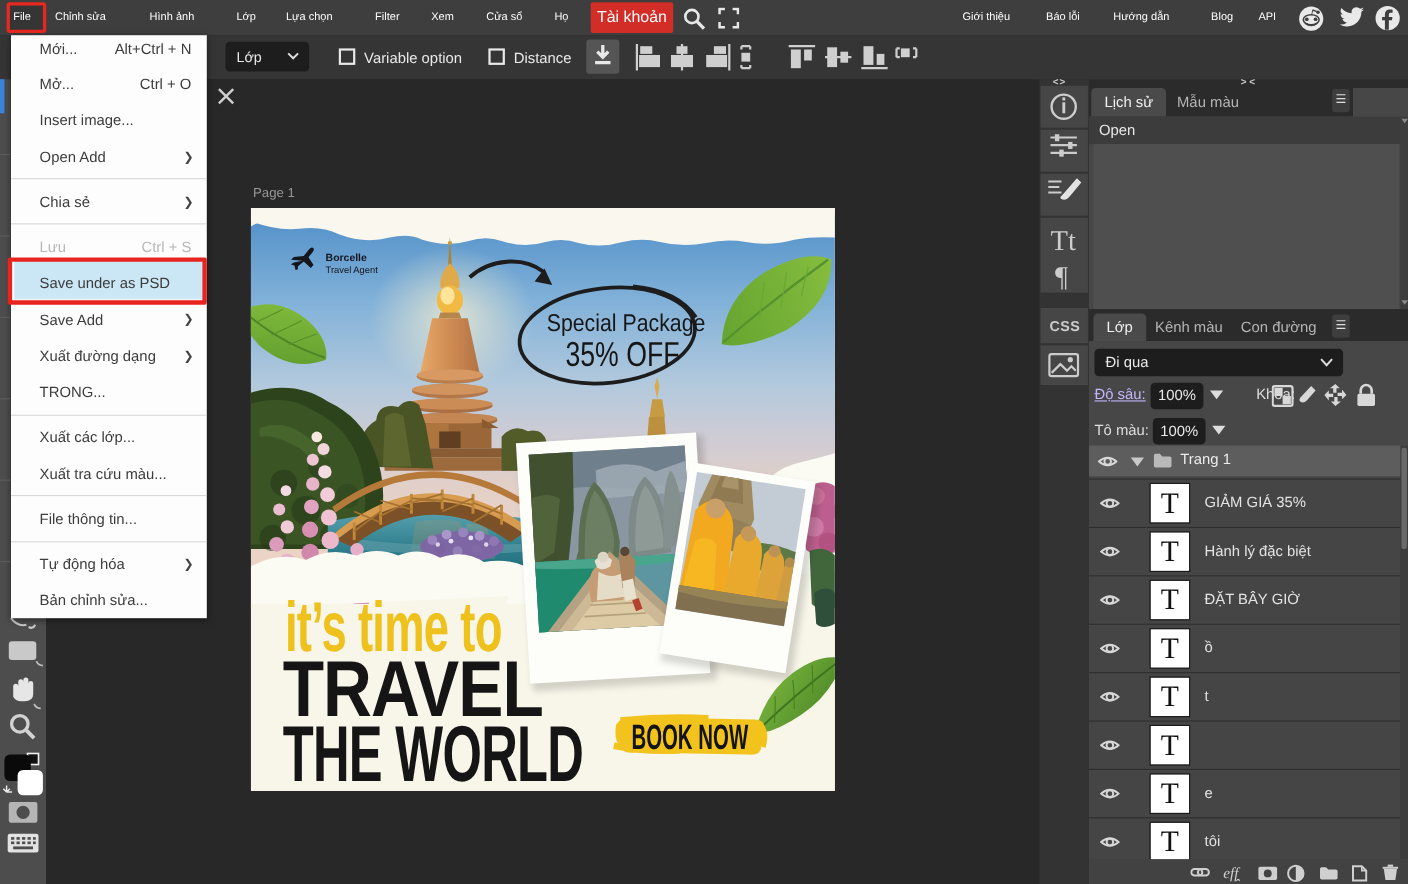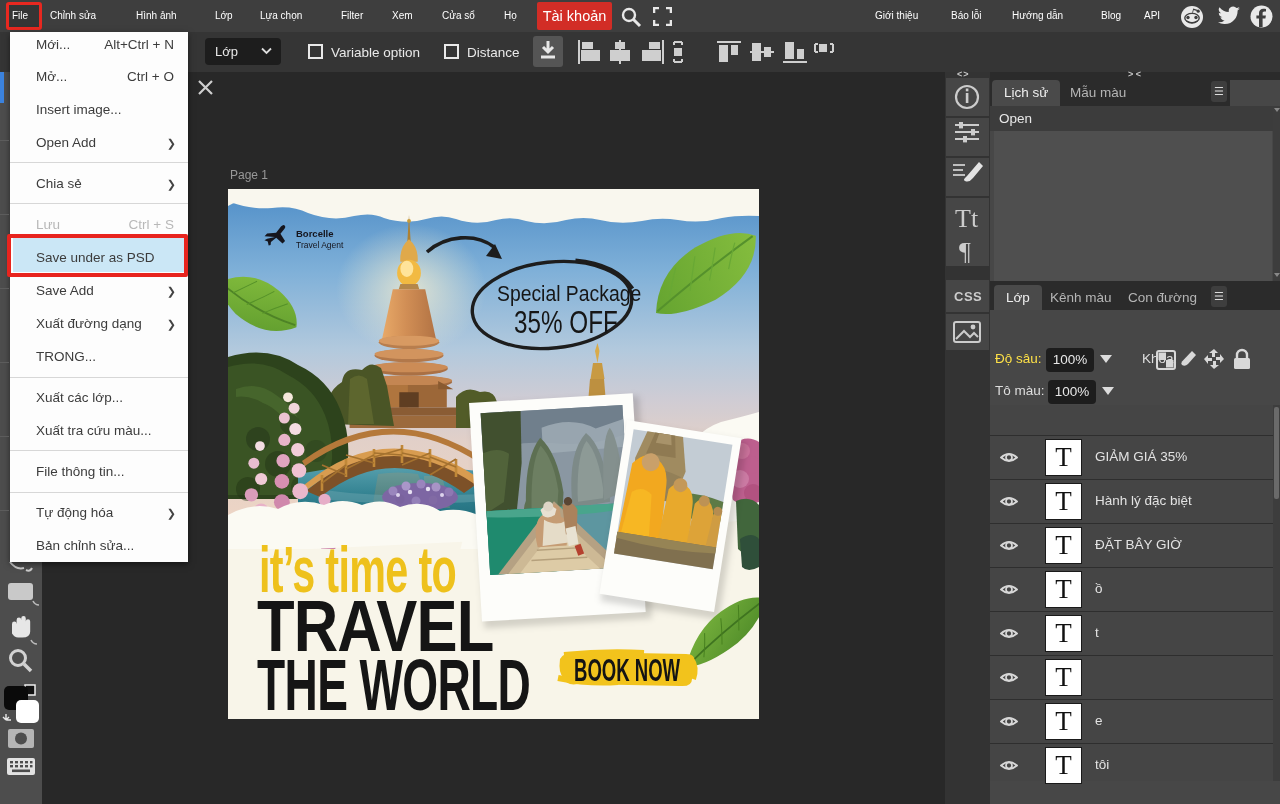--- a/index.html
+++ b/index.html
@@ -591,41 +591,57 @@
 
     <div class="abs" style="left:0;top:209px;width:290px;height:29px;background:#2b2b2b;"></div>
     <div class="tabbar" style="top:211px;background:transparent;">
       <div class="tab act" style="left:4px;">Lớp</div>
       <div class="tab" style="left:48px;">Kênh màu</div>
       <div class="tab" style="left:126px;">Con đường</div>
       <div class="hamb">☰</div>
     </div>
 
     <div class="abs" style="left:0;top:238px;width:290px;height:95px;background:#474747;">
-      <span class="abs" style="left:5px;top:41px;color:#fde047;font-size:13.5px;">Độ sâu:</span>
+      <div class="abs" style="left:5px;top:7px;width:226px;height:25px;background:#1d1d1d;border-radius:4px;color:#e8e8e8;font-size:13.5px;line-height:25px;">
+        <span style="margin-left:10px;">Đi qua</span>
+        <svg class="abs" style="right:9px;top:8px;" width="12" height="9" viewBox="0 0 12 9">
+            <path d="M1 1.5 L6 7 L11 1.5" fill="none" stroke="#ddd" stroke-width="1.8"></path>
+          </svg>
+      </div>
+      <span class="abs" style="left:5px;top:41px;color:#c4b5fd;font-size:13.5px;text-decoration:underline;">Độ sâu:</span>
       <div class="abs" style="left:56px;top:38px;width:48px;height:24px;background:#1d1d1d;border-radius:4px;color:#e8e8e8;font-size:13.5px;line-height:24px;text-align:center;">100%</div>
       <div class="abs" style="left:110px;top:45px;width:0;height:0;border:6px solid transparent;border-top:8px solid #ddd;"></div>
       <span class="abs" style="left:120px;top:41px;color:#dedede;font-size:13.5px;margin-left:32px;">Khóa:</span>
       <svg class="abs" style="left:166px;top:38px;" width="100" height="24" viewBox="0 0 100 24">
         <g fill="#d8d8d8">
           <rect x="1" y="3" width="18" height="18" rx="2" fill="none" stroke="#d8d8d8" stroke-width="2"></rect>
           <rect x="2.5" y="4.5" width="7.5" height="7.5"></rect>
             <rect x="10" y="12" width="7.5" height="7.5"></rect>
           <path d="M36 3 l4 4 -8 9 q-3 3-6 1 -1.5-1.5 0-3.5 z"></path>
           <path d="M58 2 l4 4 -3 0 0 4 -3 0 0-4 -3 0 z M58 22 l-4-4 3 0 0-4 3 0 0 4 3 0 z M48 12 l4-4 0 3 4 0 0 3 -4 0 0 3 z M68 12 l-4 4 0-3 -4 0 0-3 4 0 0-3 z" transform="translate(0,-1)"></path>
           <rect x="78" y="10" width="16" height="11" rx="1.5"></rect>
           <path d="M81 10 v-3 a5 5 0 0 1 10 0 v3" fill="none" stroke="#d8d8d8" stroke-width="2.4"></path>
         </g>
       </svg>
       <span class="abs" style="left:5px;top:73px;color:#dedede;font-size:13.5px;">Tô màu:</span>
       <div class="abs" style="left:58px;top:70px;width:48px;height:24px;background:#1d1d1d;border-radius:4px;color:#e8e8e8;font-size:13.5px;line-height:24px;text-align:center;">100%</div>
       <div class="abs" style="left:112px;top:77px;width:0;height:0;border:6px solid transparent;border-top:8px solid #ddd;"></div>
     </div>
 
     <div class="abs" style="left:0;top:333px;width:290px;height:376px;background:#454545;" id="laylist">
+      <div class="abs" style="left:0;top:0;width:290px;height:28px;background:#5d5d5d;">
+        <svg class="abs" style="left:8px;top:8px;" width="18" height="13" viewBox="0 0 18 13">
+            <use href="#eye"></use>
+          </svg>
+        <div class="abs" style="left:38px;top:11px;width:0;height:0;border:6px solid transparent;border-top:8px solid #c9c9c9;"></div>
+        <svg class="abs" style="left:58px;top:6px;" width="18" height="15" viewBox="0 0 18 15">
+            <path d="M1 3 a1.5 1.5 0 0 1 1.5-1.5 h4 l2 2.5 h7 a1.5 1.5 0 0 1 1.5 1.5 v7 a1.5 1.5 0 0 1-1.5 1.5 h-13 a1.5 1.5 0 0 1-1.5-1.5 z" fill="#b9b9b9"></path>
+          </svg>
+        <span class="abs" style="left:83px;top:5px;color:#ececec;font-size:13.5px;">Trang 1</span>
+      </div>
       <div class="abs" style="left:0;top:30px;width:290px;height:43px;border-top:1.5px solid #2e2e2e;">
           <svg class="abs" style="left:10px;top:15px;" width="18" height="13" viewBox="0 0 18 13">
             <use href="#eye"></use>
           </svg>
           <div class="abs" style="left:56px;top:4px;width:35px;height:35px;background:#fff;outline:1px solid #1a1a1a;text-align:center;"><span style="font-family:'Liberation Serif',serif;font-size:27px;color:#111;line-height:35px;">T</span></div>
           <span class="abs" style="left:105px;top:13px;color:#e3e3e3;font-size:13.5px;">GIẢM GIÁ 35%</span>
         </div>
       <div class="abs" style="left:0;top:74px;width:290px;height:43px;border-top:1.5px solid #2e2e2e;">
           <svg class="abs" style="left:10px;top:15px;" width="18" height="13" viewBox="0 0 18 13">
             <use href="#eye"></use>
@@ -670,20 +686,41 @@
         </div>
       <div class="abs" style="left:0;top:338px;width:290px;height:43px;border-top:1.5px solid #2e2e2e;">
           <svg class="abs" style="left:10px;top:15px;" width="18" height="13" viewBox="0 0 18 13">
             <use href="#eye"></use>
           </svg>
           <div class="abs" style="left:56px;top:4px;width:35px;height:35px;background:#fff;outline:1px solid #1a1a1a;text-align:center;"><span style="font-family:'Liberation Serif',serif;font-size:27px;color:#111;line-height:35px;">T</span></div>
           <span class="abs" style="left:105px;top:13px;color:#e3e3e3;font-size:13.5px;">tôi</span>
         </div>
     </div>
 
+    <div class="abs" style="left:0;top:709px;width:290px;height:23px;background:#424242;">
+      <svg class="abs" style="left:92px;top:3px;" width="192" height="18" viewBox="0 0 192 18">
+        <g stroke="#cfcfcf" fill="none" stroke-width="1.8">
+          <rect x="1" y="6" width="10" height="6" rx="3"></rect>
+            <rect x="7" y="6" width="10" height="6" rx="3"></rect>
+        </g>
+        <text x="30" y="14" fill="#cfcfcf" font-size="14" font-style="italic" font-family="Liberation Serif">eff̭</text>
+        <g fill="#cfcfcf">
+          <rect x="62" y="4" width="17" height="12" rx="1.5"></rect>
+            <circle cx="70.5" cy="10" r="3.6" fill="#424242"></circle>
+          <circle cx="96" cy="10" r="7" fill="none" stroke="#cfcfcf" stroke-width="1.8"></circle>
+            <path d="M96 3 a7 7 0 0 1 0 14 z"></path>
+          <path d="M118 6 a1.5 1.5 0 0 1 1.5-1.5 h4 l2 2 h7 a1.5 1.5 0 0 1 1.5 1.5 v6 a1.5 1.5 0 0 1-1.5 1.5 h-13 a1.5 1.5 0 0 1-1.5-1.5 z"></path>
+          <path d="M148 3.5 h8 l4 4 v9 h-12 z" fill="none" stroke="#cfcfcf" stroke-width="1.8"></path>
+            <path d="M156 3.5 v4 h4" fill="none" stroke="#cfcfcf" stroke-width="1.5"></path>
+          <path d="M176 6 h12 l-1.5 10 h-9 z"></path>
+            <rect x="175" y="4" width="14" height="1.8"></rect>
+            <rect x="179.5" y="2" width="5" height="2"></rect>
+        </g>
+      </svg>
+    </div>
 
     <div class="abs" style="left:283px;top:333px;width:7px;height:376px;background:#3d3d3d;">
       <div class="abs" style="left:1px;top:2px;width:5px;height:92px;background:#6a6a6a;border-radius:2px;"></div>
     </div>
   </div>
 
   <div class="abs" id="menu">
     <div class="mi" style="top:2px;">
         <span class="lab">Mới...</span>
         <span class="sc">Alt+Ctrl + N</span>

